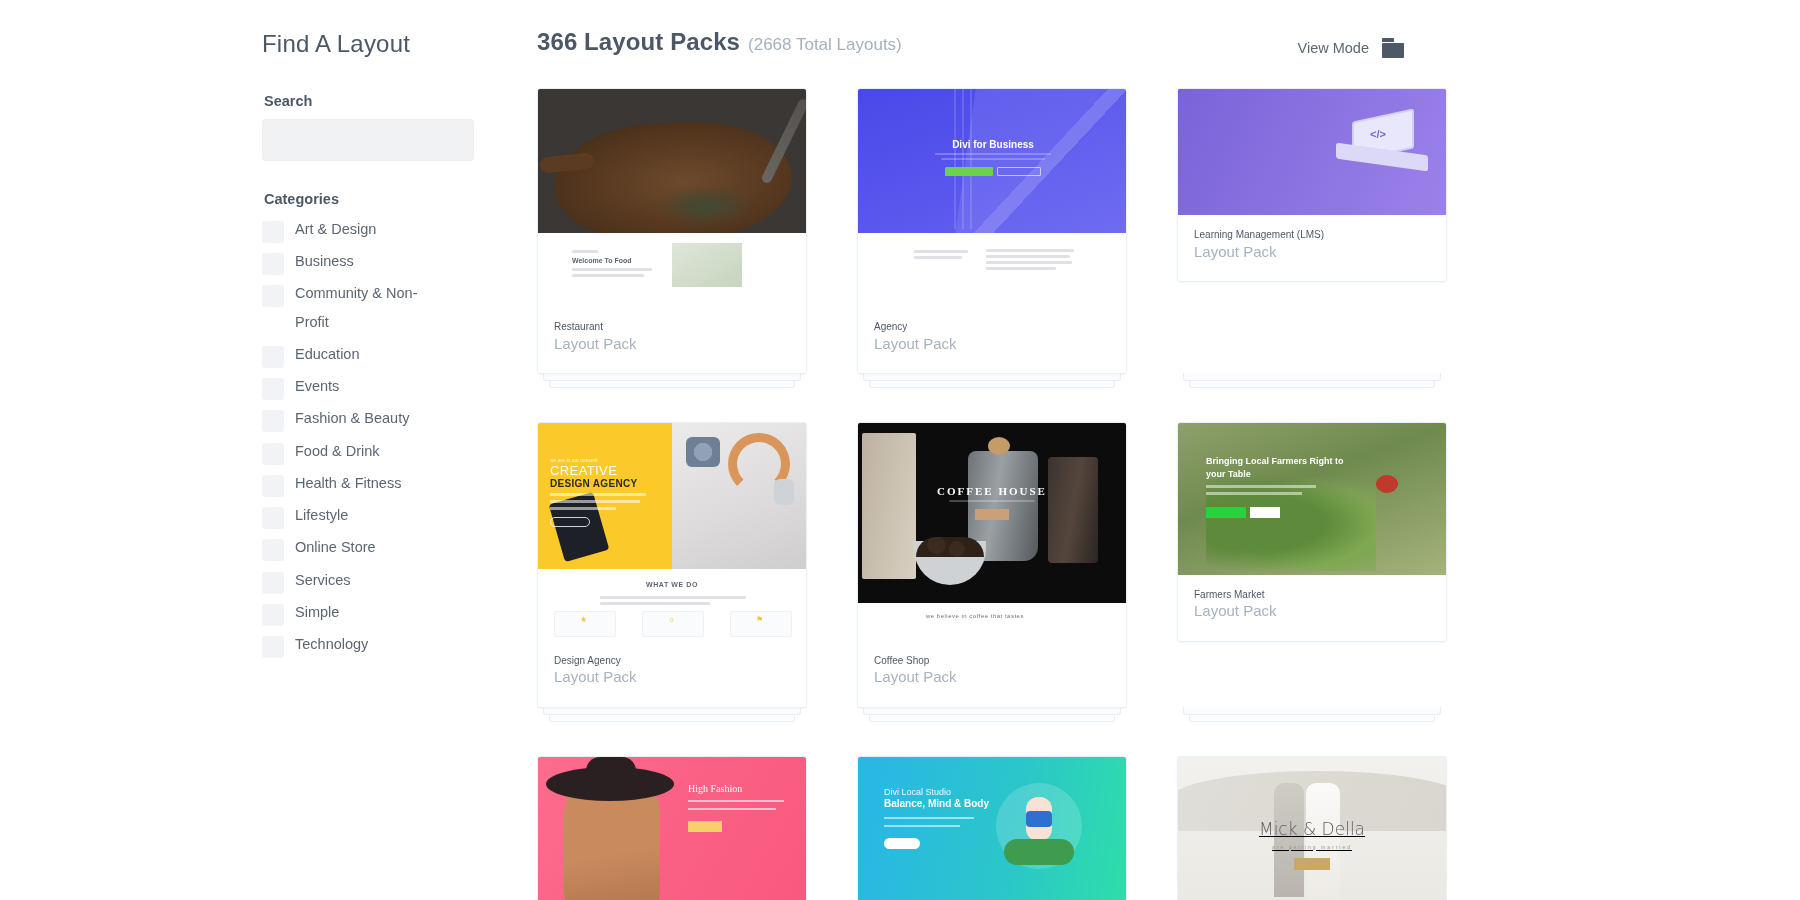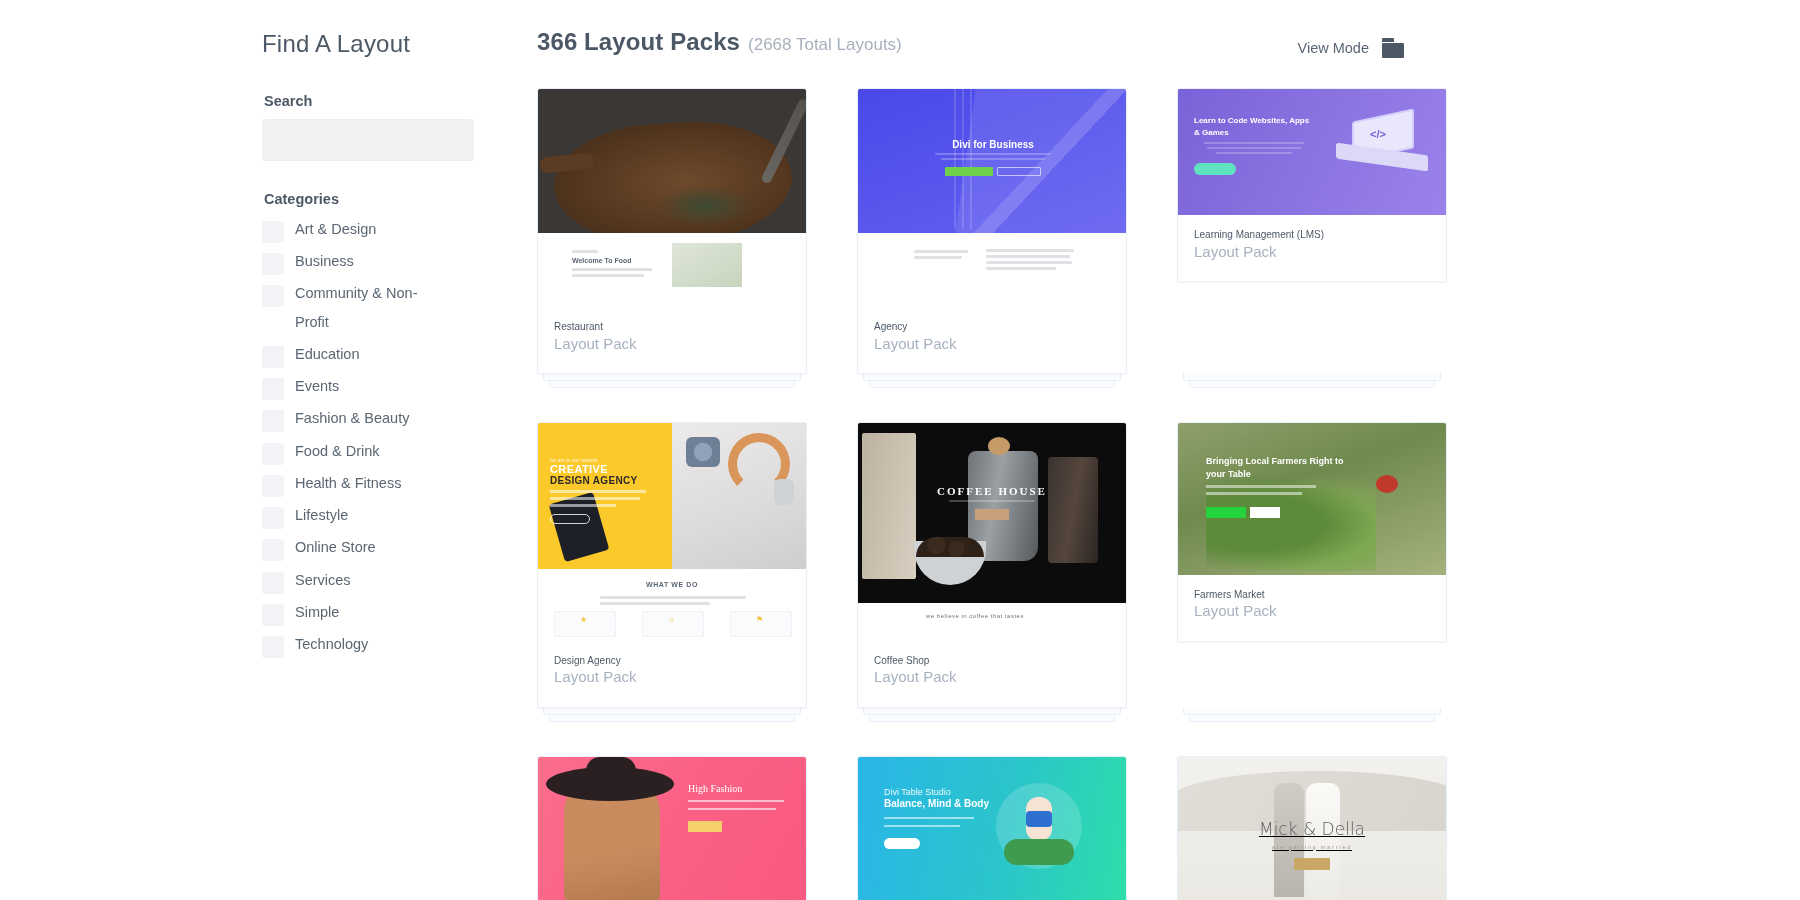--- a/index.html
+++ b/index.html
@@ -192,21 +192,21 @@
   }
   .t-design .hp-cup {
     position:absolute; right:12px; top:56px; width:20px; height:26px; background:#cfd2d6;
     border-radius:6px;
   }
   .t-design .succ {
     position:absolute; left:148px; top:14px; width:34px; height:30px;
     background: radial-gradient(circle,#8fa2b8 0 40%, #6f8096 41% 100%); border-radius:6px;
   }
   .t-design .ovl { position:absolute; left:12px; top:34px; width:108px; }
-  .t-design .ttl1 { font-size:11px; color:#fff; font-weight:700; letter-spacing:.4px;}
+  .t-design .ttl1 { font-size:13px; color:#fff; font-weight:400; letter-spacing:.4px;}
   .t-design .ttl2 { font-size:10px; color:#2a2a2a; font-weight:700; letter-spacing:.3px;}
   .t-design .wwd { position:absolute; left:0; right:0; top:158px; text-align:center; font-size:7px; color:#5b6673; font-weight:700; letter-spacing:.6px;}
   .t-design .ibox { position:absolute; top:188px; width:62px; height:26px; background:#fafbfc; border:1px solid #eef0f3; border-radius:2px;}
 
   
   .t-coffee { background:#0d0c0c;padding-left:20px; }
   .t-coffee .bag {
     position:absolute; left:4px; top:10px; width:54px; height:146px;
     background: linear-gradient(100deg,#bdb2a1,#d8cfc0); border-radius:2px;
   }
@@ -462,27 +462,20 @@
         <div class="stack2"></div>
         <div class="stack1"></div>
         <div class="card">
           <div class="thumb t-lms">
       <div class="t-lms-hero" style="position:absolute;inset:0 0 auto 0;height:126px;background:linear-gradient(115deg,#7a63d8,#9b82ea)"></div>
       <div class="laptop">
               <div class="lid"></div>
               <div class="base"></div>
               <div class="code">&lt;/&gt;</div>
             </div>
-      <div style="position:absolute;left:16px;top:26px;width:120px;">
-        <div style="font-size:8px;color:#fff;font-weight:700;line-height:1.5">Learn to Code Websites, Apps &amp; Games</div>
-        <div class="tline" style="width:100px;opacity:0.4;margin:3px auto;"></div>
-              <div class="tline" style="width:94px;opacity:0.4;margin:3px auto;"></div>
-              <div class="tline" style="width:76px;opacity:0.4;margin:3px auto;"></div>
-        <div class="pill"></div>
-      </div>
       <div class="lowerwhite">
         
         
         
         
         
       </div>
           </div>
           <div class="card-meta">
             <div class="card-title">Learning Management (LMS)</div>
@@ -600,21 +593,21 @@
         </div>
       </div>
       <div class="card-wrap">
         <div class="card">
           <div class="thumb t-yoga">
       <div class="halo"></div>
             <div class="body"></div>
             <div class="top"></div>
             <div class="legs"></div>
       <div class="ovl">
-        <div class="ttl-a">Divi Table Studio</div>
+        <div class="ttl-a">Divi Local Studio</div>
         <div class="ttl-b">Balance, Mind &amp; Body</div>
         <div style="height:2px;background:rgba(255,255,255,.55);width:90px;margin:6px 0"></div>
         <div style="height:2px;background:rgba(255,255,255,.55);width:76px;margin:5px 0"></div>
         <div style="margin-top:8px"><span class="btn-w"></span></div>
       </div>
 
       </div>
         </div>
       </div>
       <div class="card-wrap">

